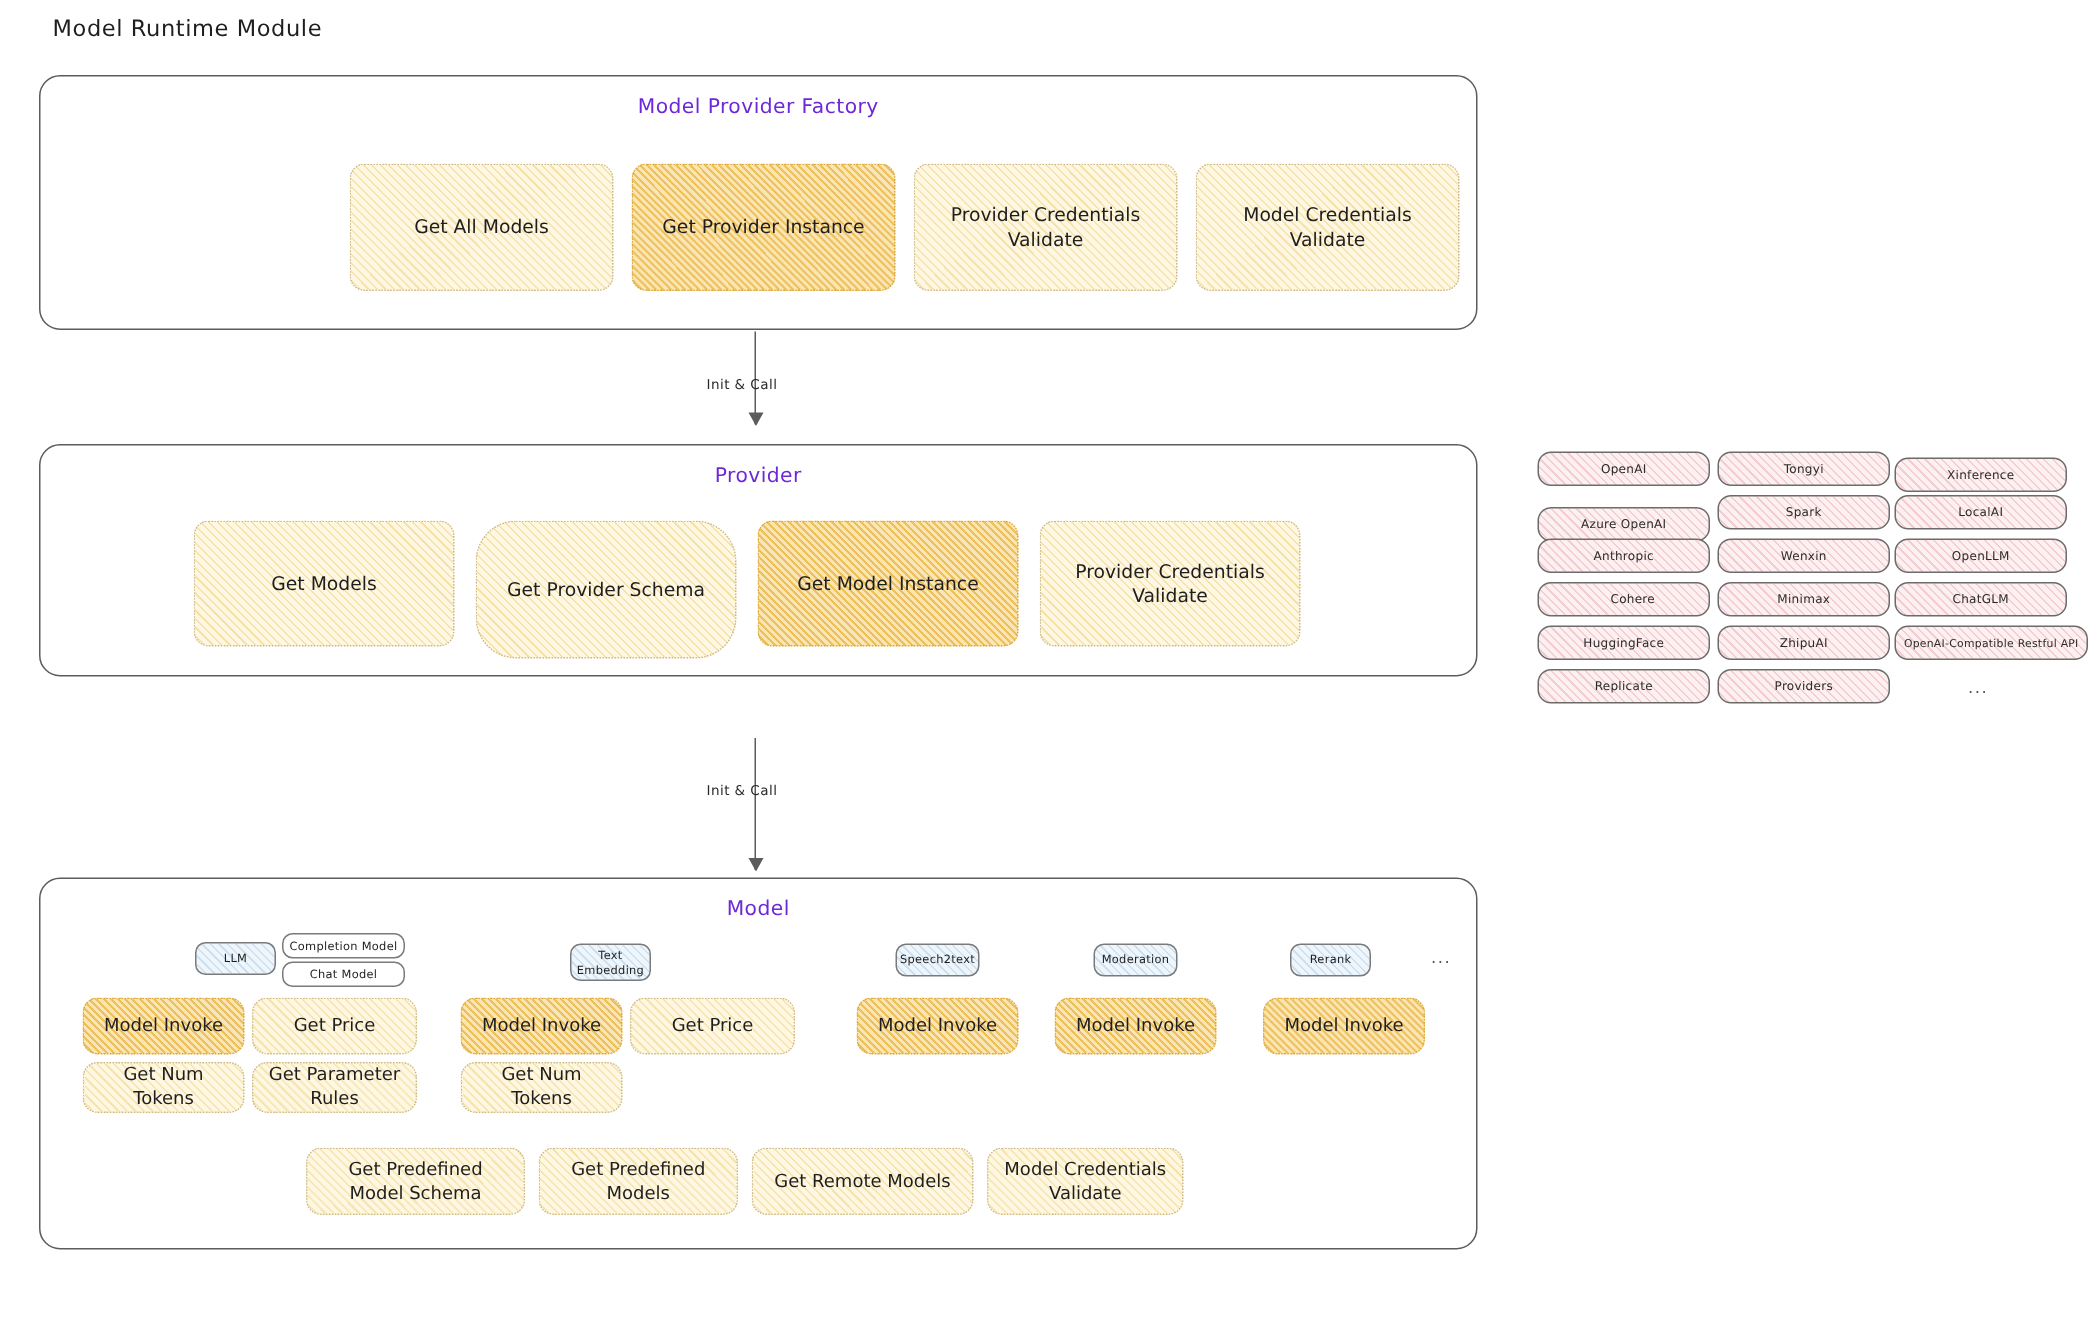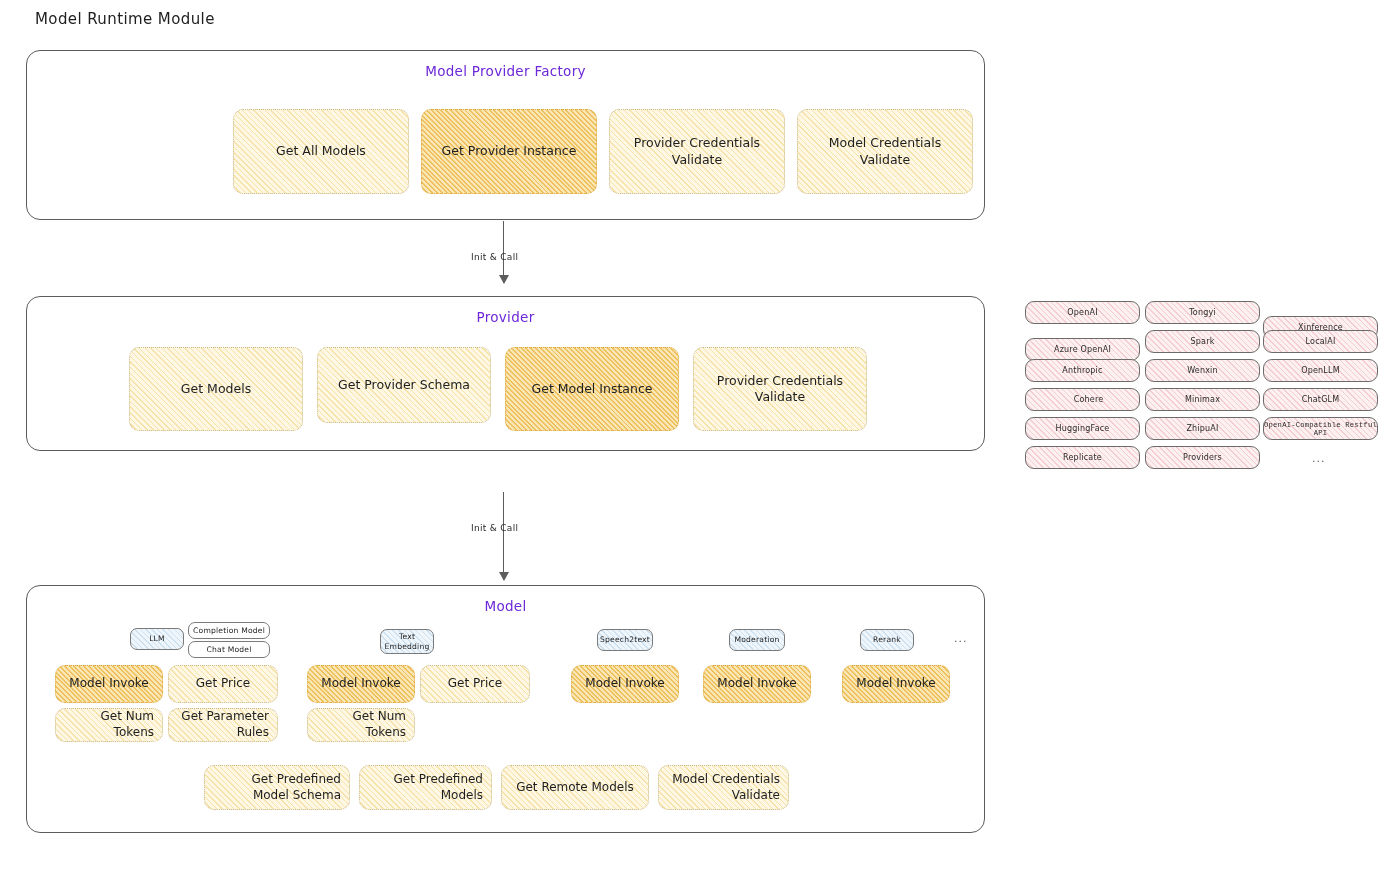--- a/index.html
+++ b/index.html
@@ -63,21 +63,21 @@
   }
   .node.hot{
     border-color:#d9a73c;
     background-color:#fae6b4;
     background-image:repeating-linear-gradient(45deg,
         rgba(231,170,38,.62) 0px,
         rgba(231,170,38,.62) 1.4px,
         rgba(255,255,255,0) 1.4px,
         rgba(255,255,255,0) 3.4px);
   }
-  .node.small{font-size:12px;text-align:right;}
+  .node.small{font-size:12px;}
 
   
   .chip{
     position:absolute;box-sizing:border-box;
     border:1.2px solid #6b6b6b;
     border-radius:9px;
     display:flex;align-items:center;justify-content:center;
     text-align:center;
     font-size:8px;letter-spacing:.2px;color:#2b2b2b;
     background-color:#fdf0f1;
@@ -155,46 +155,46 @@
     <div class="shaft"></div>
     <div class="head"></div>
   </div>
   <div class="arrow-label" style="left:471px;top:252px;">Init &amp; Call</div>
 
   <div class="card stack" style="left:26px;top:296px;width:959px;height:155px;">
     <div class="card-title">Provider</div>
 
     <div class="node" style="left:102px;top:50px;width:174px;height:84px;">Get Models</div>
 
-    <div class="node" style="left:290px;top:50px;width:174px;height:76px;">Get Provider Schema</div>
+    <div class="node" style="left:290px;top:50px;width:174px;height:92px;border-radius:27px;">Get Provider Schema</div>
 
     <div class="node hot" style="left:478px;top:50px;width:174px;height:84px;">Get Model Instance</div>
 
     <div class="node" style="left:666px;top:50px;width:174px;height:84px;">Provider Credentials Validate</div>
   </div>
 
   <div class="chip" style="left:1025px;top:301px;width:115px;height:23px;">OpenAI</div>
   <div class="chip" style="left:1025px;top:338px;width:115px;height:23px;">Azure OpenAI</div>
   <div class="chip" style="left:1025px;top:359px;width:115px;height:23px;">Anthropic</div>
   <div class="chip" style="left:1025px;top:388px;width:115px;height:23px;padding-left:12px;">Cohere</div>
   <div class="chip" style="left:1025px;top:417px;width:115px;height:23px;">HuggingFace</div>
   <div class="chip" style="left:1025px;top:446px;width:115px;height:23px;">Replicate</div>
 
   <div class="chip" style="left:1145px;top:301px;width:115px;height:23px;">Tongyi</div>
   <div class="chip" style="left:1145px;top:330px;width:115px;height:23px;">Spark</div>
   <div class="chip" style="left:1145px;top:359px;width:115px;height:23px;">Wenxin</div>
   <div class="chip" style="left:1145px;top:388px;width:115px;height:23px;">Minimax</div>
   <div class="chip" style="left:1145px;top:417px;width:115px;height:23px;">ZhipuAI</div>
   <div class="chip" style="left:1145px;top:446px;width:115px;height:23px;">Providers</div>
 
-  <div class="chip" style="left:1263px;top:316px;width:115px;height:23px;">Xinference</div>
+  <div class="chip" style="left:1263px;top:305px;width:115px;height:23px;">Xinference</div>
   <div class="chip" style="left:1263px;top:330px;width:115px;height:23px;">LocalAI</div>
   <div class="chip" style="left:1263px;top:359px;width:115px;height:23px;">OpenLLM</div>
   <div class="chip" style="left:1263px;top:388px;width:115px;height:23px;">ChatGLM</div>
-  <div class="chip tiny" style="left:1263px;top:417px;width:115px;height:23px;font-family:Liberation Mono, monospace;">OpenAI-Compatible Restful API</div>
+  <div class="chip tiny" style="left:1263px;top:417px;width:129px;height:23px;">OpenAI-Compatible Restful API</div>
   <div class="ellipsis" style="left:1312px;top:452px;">...</div>
 
   <div class="arrow" style="left:503px;top:492px;height:88px;">
     <div class="shaft"></div>
     <div class="head"></div>
   </div>
   <div class="arrow-label" style="left:471px;top:523px;">Init &amp; Call</div>
 
   <div class="card stack" style="left:26px;top:585px;width:959px;height:248px;">
     <div class="card-title">Model</div>

